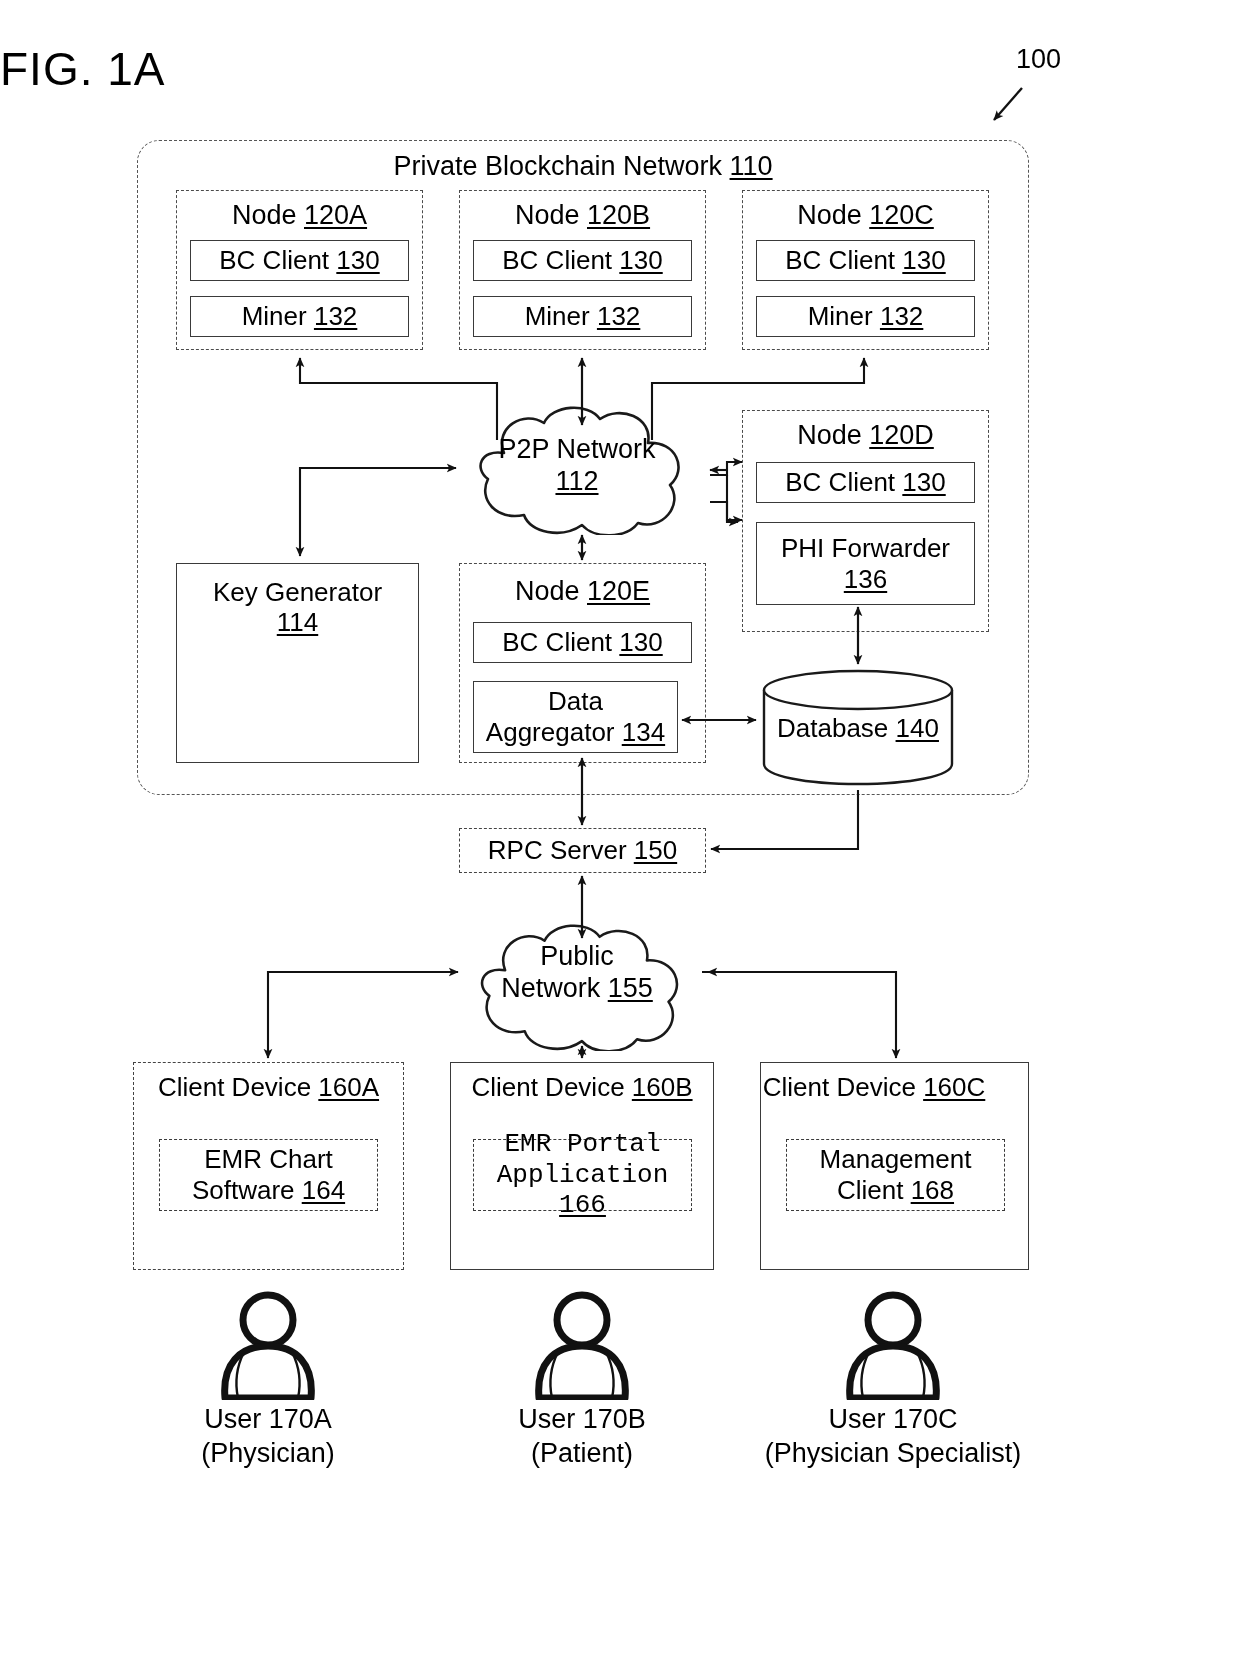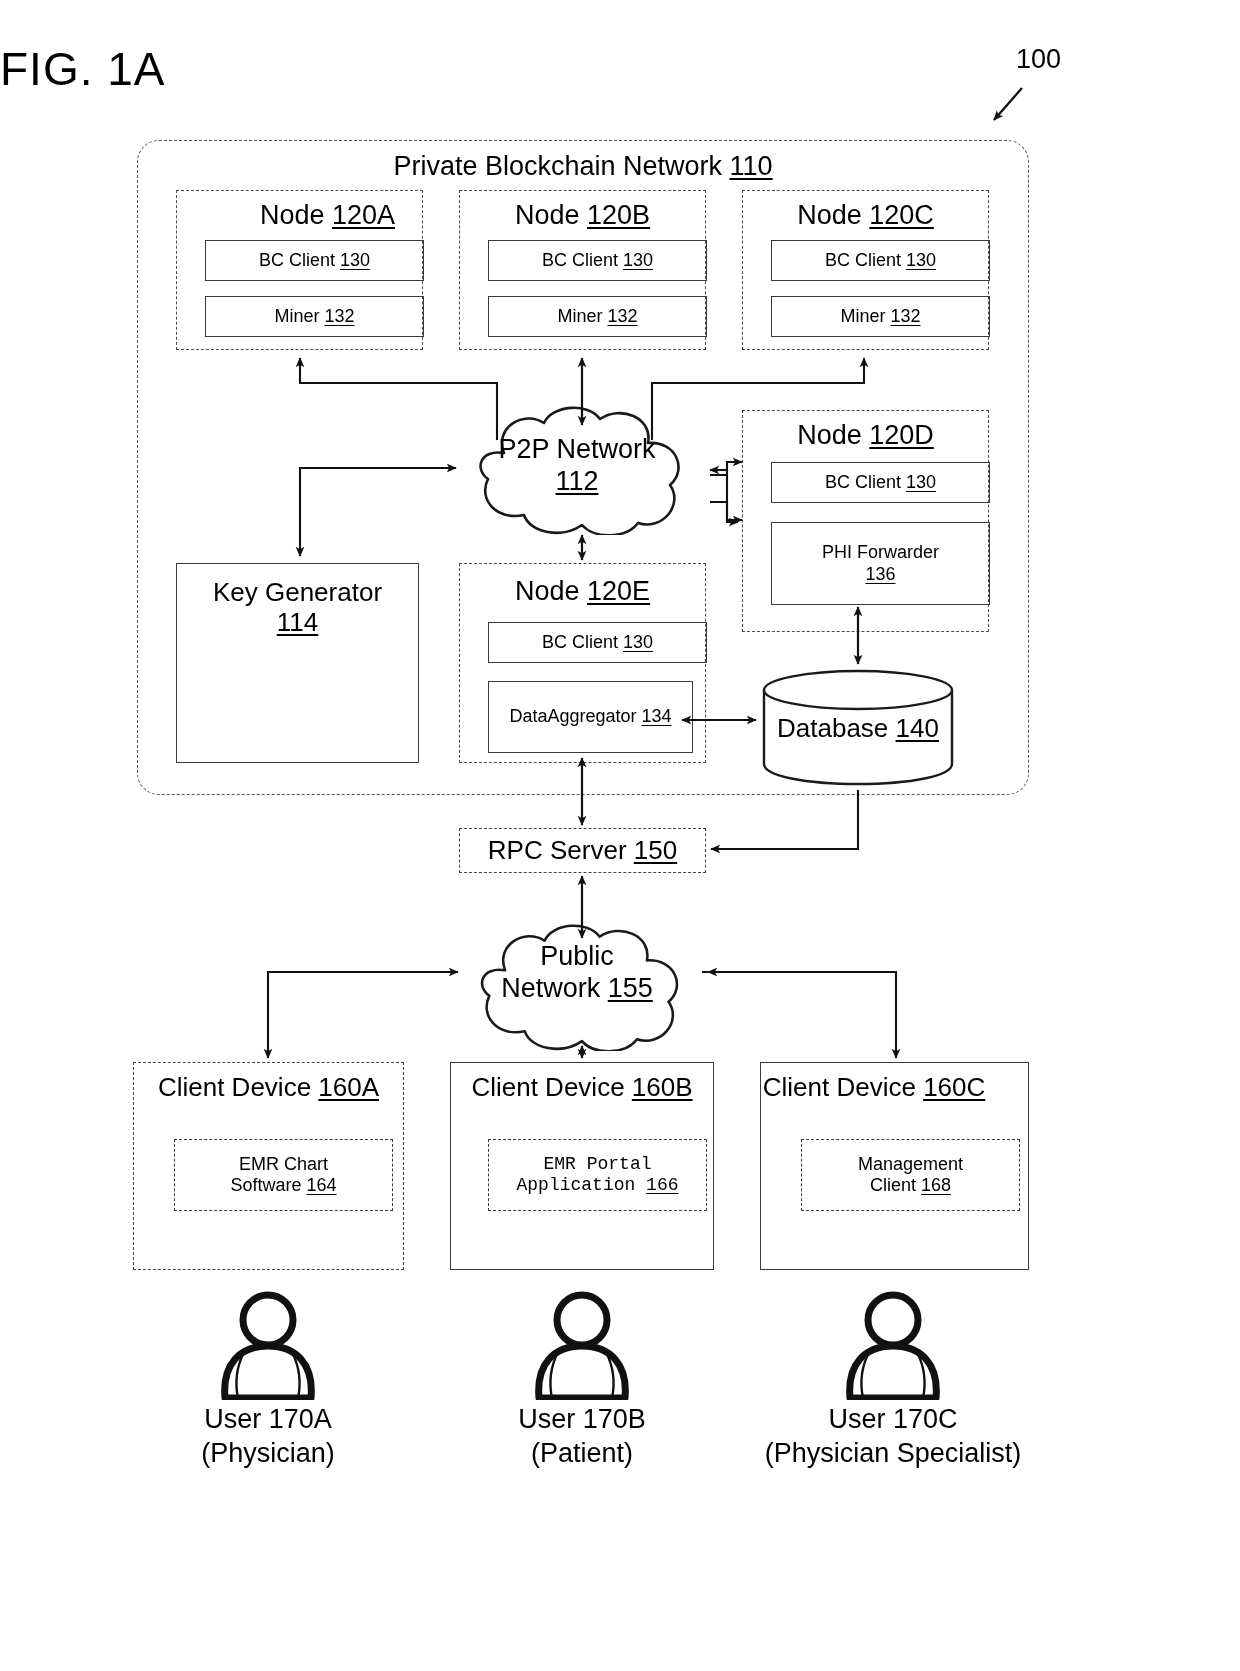--- a/index.html
+++ b/index.html
@@ -24,21 +24,21 @@
   .lbl{position:absolute;text-align:center;font-size:26px;line-height:1.15;}
   .u{text-decoration:underline;text-underline-offset:3px;}
 
   
   #pbn{left:137px;top:140px;width:892px;height:655px;border:1.7px dashed #555;border-radius:22px;}
   #pbn-title{left:137px;top:151px;width:892px;font-size:27px;}
 
   
   .node-outer{border:1.6px dashed #4a4a4a;}
   .node-title{font-size:27px;}
-  .inner-box{position:absolute;box-sizing:border-box;border:1.6px solid #3a3a3a;display:flex;align-items:center;justify-content:center;text-align:center;font-size:18px;line-height:1.18;margin-left:15px;}
+  .inner-box{position:absolute;box-sizing:border-box;border:1.6px solid #3a3a3a;display:flex;align-items:center;justify-content:center;text-align:center;font-size:26px;line-height:1.18;}
 
   
   .cloudwrap{position:absolute;}
   .cloudwrap svg{display:block;}
   .cloud-text{position:absolute;width:100%;text-align:center;font-size:27px;line-height:1.2;}
 
   
   #db{position:absolute;left:760px;top:668px;width:196px;height:118px;}
   #db-text{position:absolute;left:760px;top:705px;width:196px;text-align:center;font-size:26px;margin-top:8px;}
 
@@ -51,21 +51,21 @@
 
 <div class="fig-title">FIG. 1A</div>
 <div class="ref-100">100</div>
 
 <div class="box" id="pbn"></div>
 <div class="lbl" id="pbn-title">
   <span>Private Blockchain Network </span><span class="u">110</span>
 </div>
 
 <div class="box node-outer" style="left:176px;top:190px;width:247px;height:160px;"></div>
-<div class="lbl node-title" style="left:176px;top:200px;width:247px;padding-left:28px;">
+<div class="lbl node-title" style="left:176px;top:200px;width:247px;">
   <span>Node </span><span class="u">120A</span>
 </div>
 <div class="inner-box" style="left:190px;top:240px;width:219px;height:41px;">
   <span><span>BC Client </span><span class="u">130</span></span>
 </div>
 <div class="inner-box" style="left:190px;top:296px;width:219px;height:41px;">
   <span><span>Miner </span><span class="u">132</span></span>
 </div>
 
 <div class="box node-outer" style="left:459px;top:190px;width:247px;height:160px;"></div>
@@ -108,21 +108,21 @@
   <span class="u">114</span>
 </div>
 
 <div class="box node-outer" style="left:459px;top:563px;width:247px;height:200px;"></div>
 <div class="lbl node-title" style="left:459px;top:576px;width:247px;">
   <span>Node </span><span class="u">120E</span>
 </div>
 <div class="inner-box" style="left:473px;top:622px;width:219px;height:41px;">
   <span><span>BC Client </span><span class="u">130</span></span>
 </div>
-<div class="inner-box" style="left:473px;top:681px;width:205px;height:72px;flex-direction:row;">
+<div class="inner-box" style="left:473px;top:681px;width:205px;height:72px;flex-direction:column;">
   <span>Data</span>
   <span><span>Aggregator </span><span class="u">134</span></span>
 </div>
 
 <div class="cloudwrap" style="left:448px;top:405px;width:258px;height:130px;">
   <svg width="258" height="130" viewBox="0 0 258 130">
     <path d="M56,48 C46,22 76,5 96,18 C104,0 140,-3 152,14 C172,0 205,12 200,38
              C228,36 240,64 222,80 C236,100 214,126 190,118
              C178,134 146,134 134,120 C114,134 82,128 76,110
              C48,116 30,94 40,74 C26,64 32,44 56,48 Z" fill="#fff" stroke="#1a1a1a" stroke-width="2.6" stroke-linejoin="round"></path>

